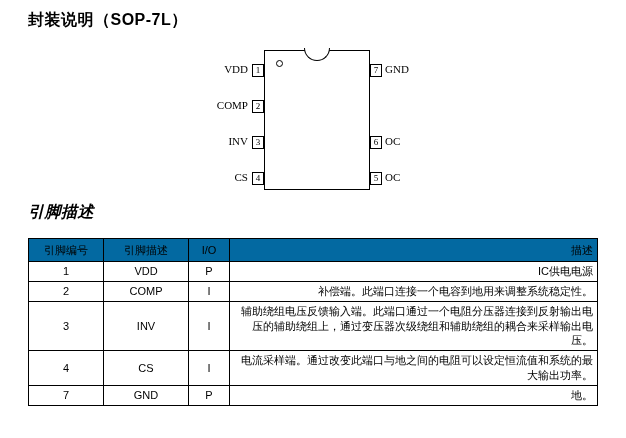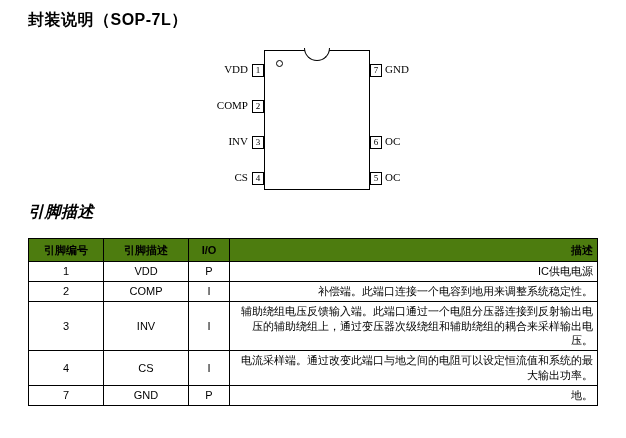--- a/index.html
+++ b/index.html
@@ -125,23 +125,23 @@
     border-collapse: collapse;
     font-size: 11px;
     font-family: "Liberation Sans", sans-serif;
   }
   .pin-table th, .pin-table td {
     border: 1px solid #000;
     padding: 2px 4px;
     vertical-align: middle;
   }
   .pin-table thead th {
-    background: #4d7c0f;
+    background: #0369a1;
     text-align: center;
-    font-weight: bold;
+    font-weight: normal;
     height: 18px;
   }
   .col-num   { width: 66px; text-align: center; }
   .col-name  { width: 76px; text-align: center; }
   .col-io    { width: 32px; text-align: center; }
   .col-desc  { text-align: right; line-height: 1.35; }
 </style>
 </head>
 <body>
 

